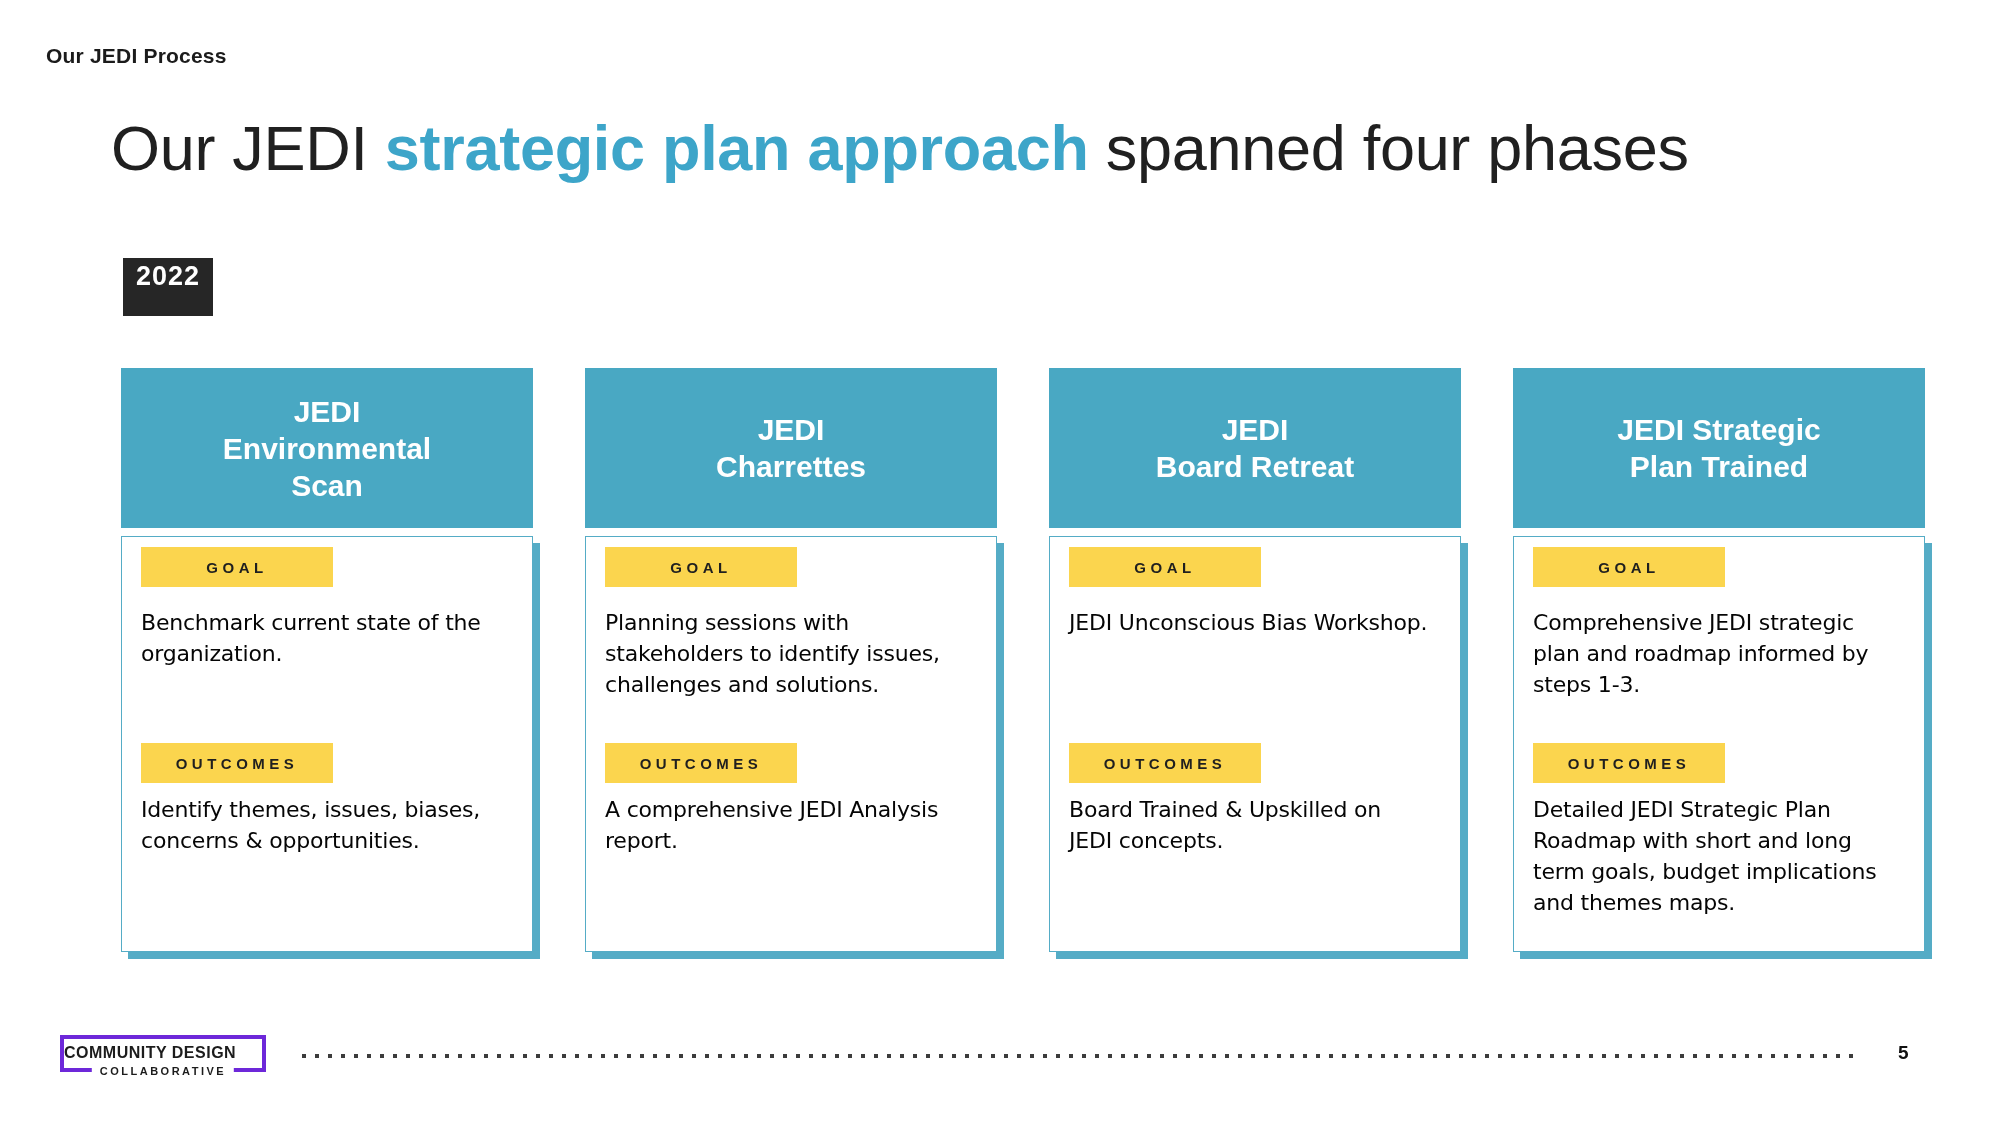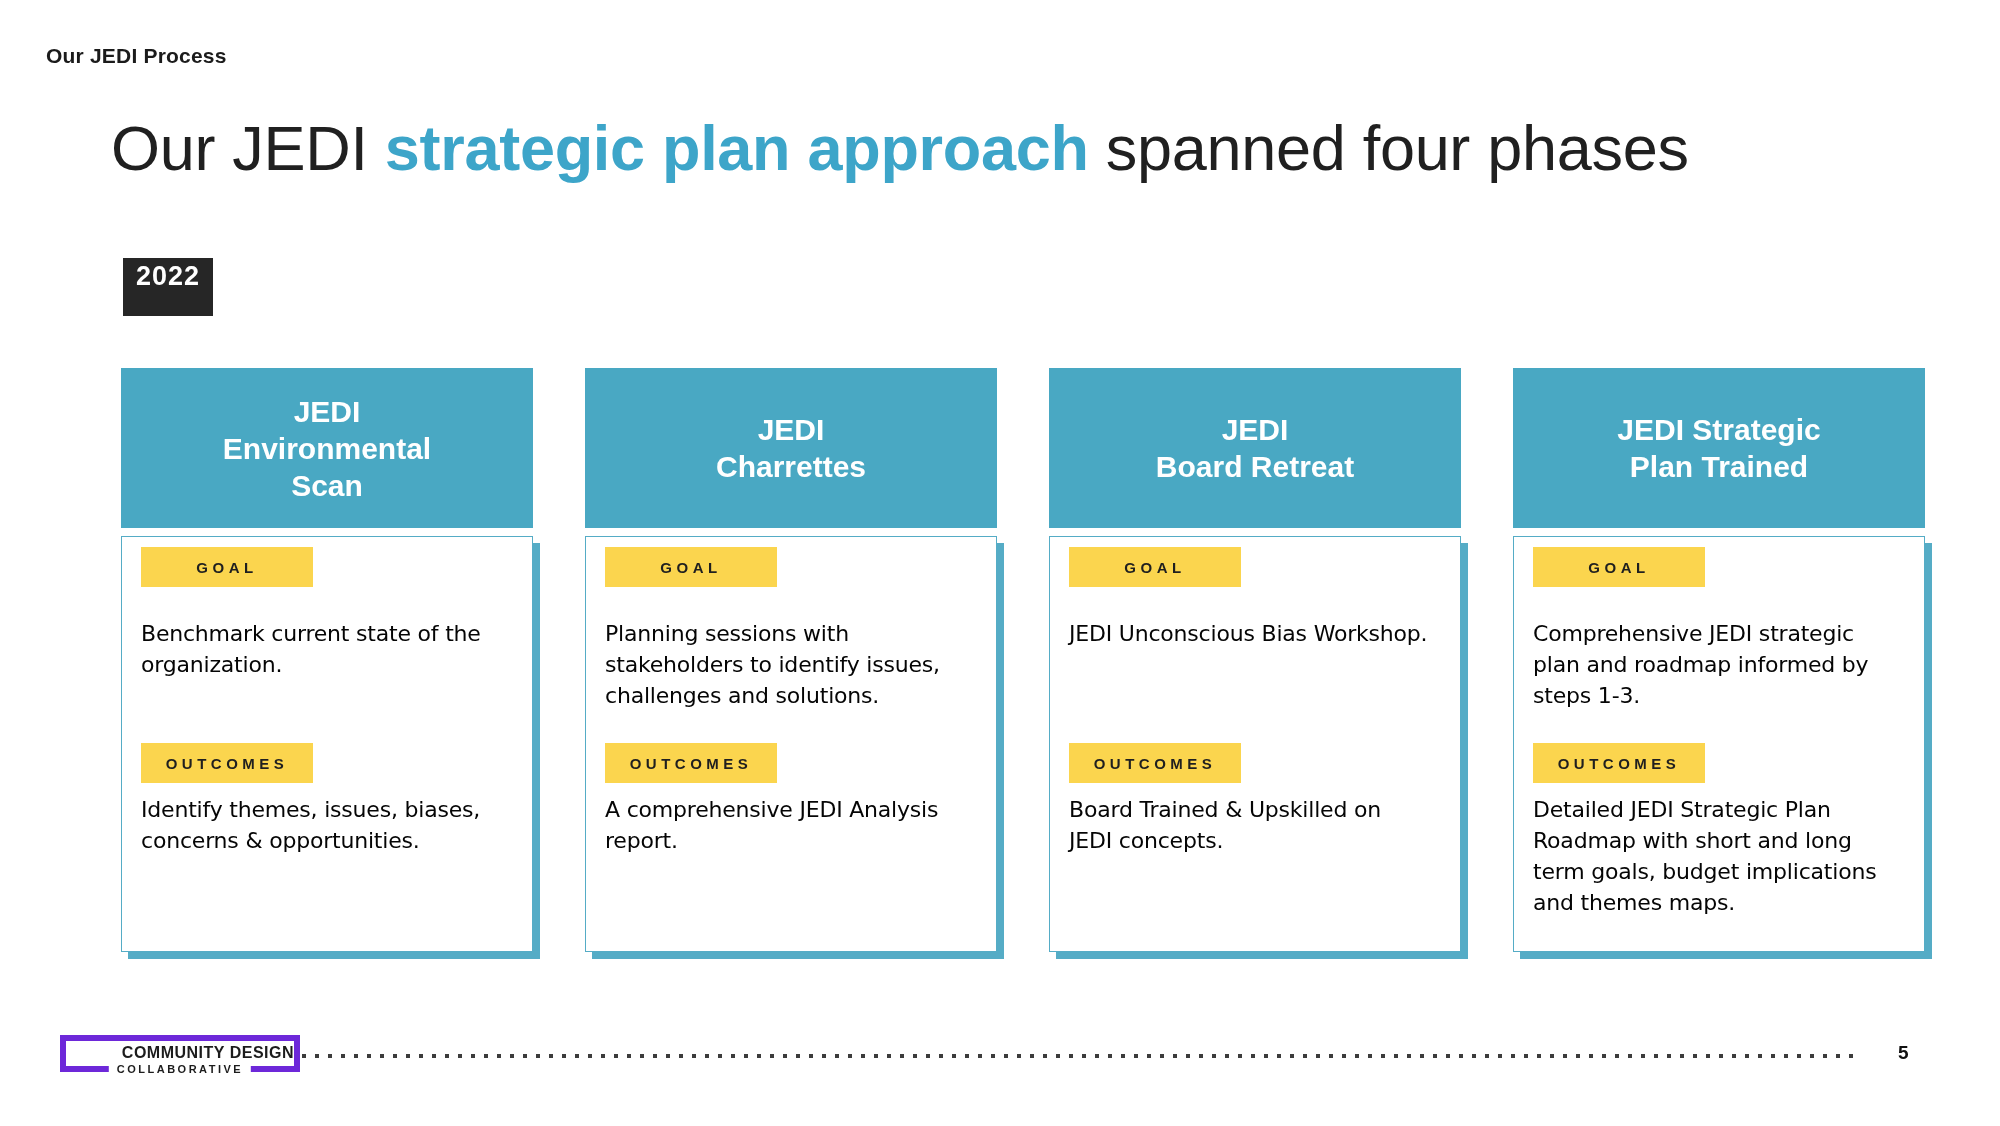--- a/index.html
+++ b/index.html
@@ -25,35 +25,35 @@
     height:160px; background:#49a8c3; color:#ffffff;
     display:flex; align-items:center; justify-content:center; text-align:center;
     font-size:30px; font-weight:700; line-height:37px; white-space:pre-line;
   }
   .card-body {
     margin-top:8px; height:416px; box-sizing:border-box; position:relative;
     background:#ffffff; border:1.5px solid #55acc6; box-shadow:7px 7px 0 0 #55acc6;
     padding:10px 19px;
   }
   .badge {
-    width:172px; height:40px; background:#fbd54e; color:#1f1f1f;
+    width:192px; height:40px; background:#fbd54e; color:#1f1f1f;
     display:flex; align-items:center; justify-content:center;
     font-size:15px; font-weight:700; letter-spacing:4.5px;
   }
   .body-text {
-    margin-top:31px; font-family:"DejaVu Sans", sans-serif; font-size:22px;
+    margin-top:20px; font-family:"DejaVu Sans", sans-serif; font-size:22px;
     line-height:31px; color:#050505; white-space:pre-line; letter-spacing:-.2px;
   }
   .outcomes { position:absolute; top:206px; left:19px; right:19px; }
   .outcomes .body-text { margin-top:11px; }
 
   
   .logo-box {
-    position:absolute; left:60px; top:1035px; width:240px; height:37px; box-sizing:border-box;
-    border:6px solid #6d28d9; display:flex; align-items:center; justify-content:flex-end;
+    position:absolute; left:60px; top:1035px; width:206px; height:37px; box-sizing:border-box;
+    border:4px solid #6d28d9; display:flex; align-items:center; justify-content:flex-start;
   }
   .logo-main { font-size:16px; font-weight:700; letter-spacing:.5px; color:#1c1c1c; padding-bottom:2px; white-space:nowrap; }
   .logo-collab {
     position:absolute; left:50%; bottom:-9px; transform:translateX(-50%);
     background:#ffffff; padding:0 8px; font-size:11px; font-weight:700; letter-spacing:2.5px;
     color:#1c1c1c; white-space:nowrap;
   }
   .dots {
     position:absolute; left:302px; top:1054px; width:1552px; height:4px;
     background:repeating-linear-gradient(90deg, #3c3c3c 0, #3c3c3c 3.5px, transparent 3.5px, transparent 13px);

